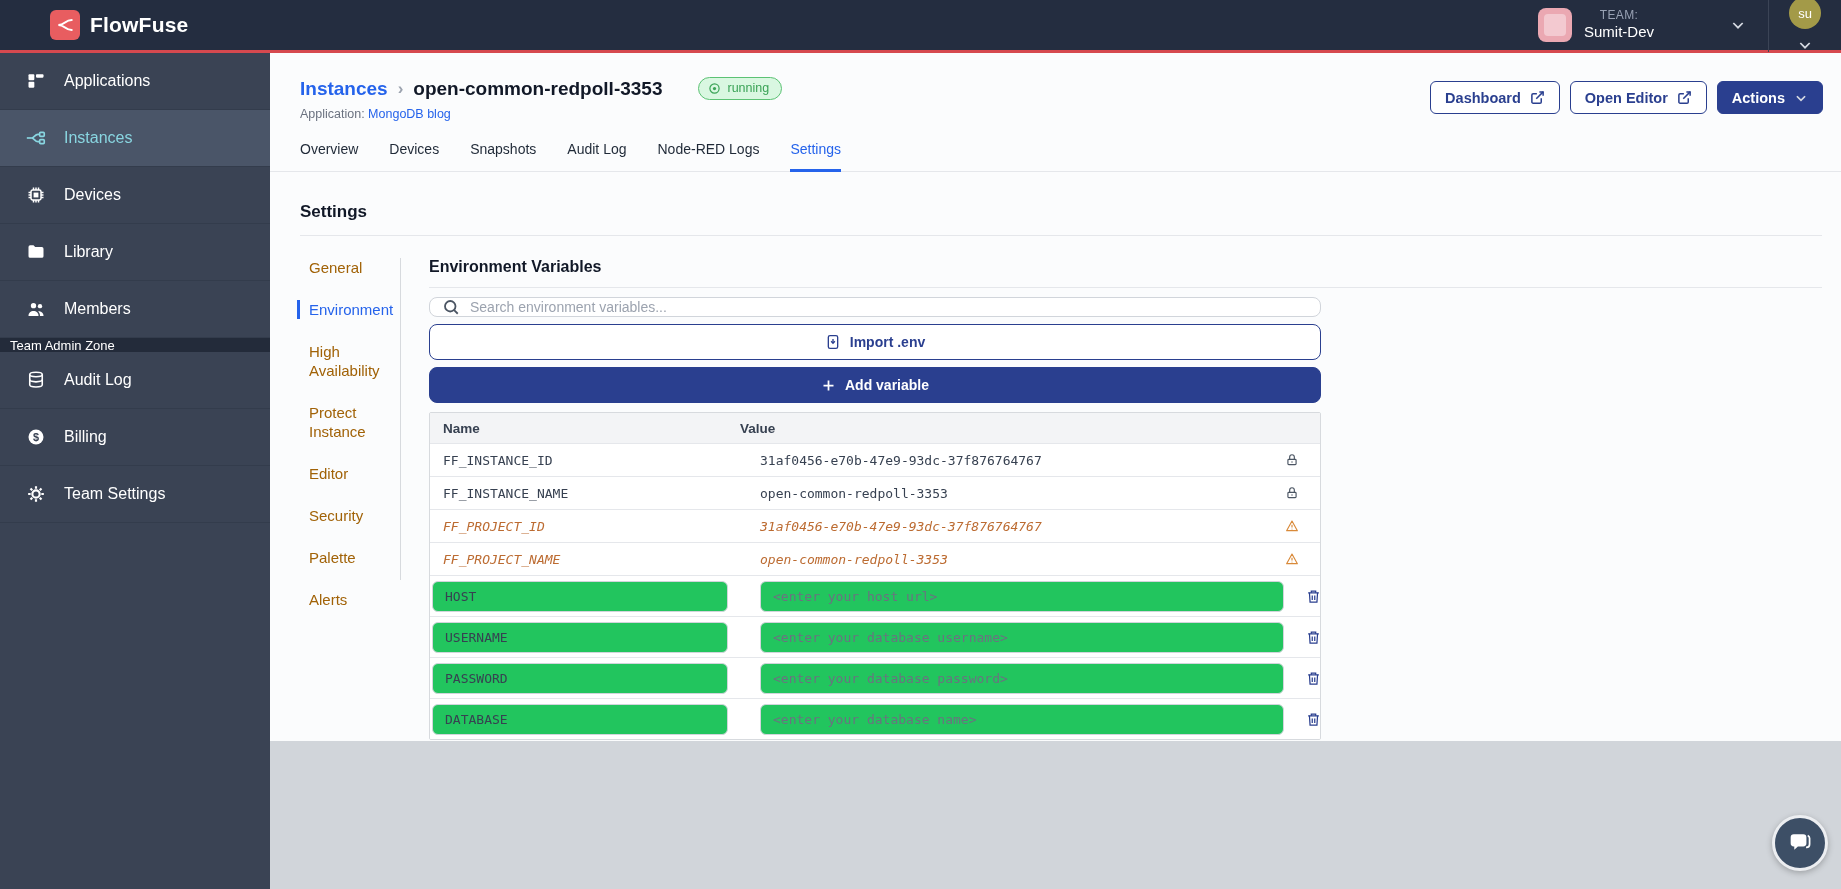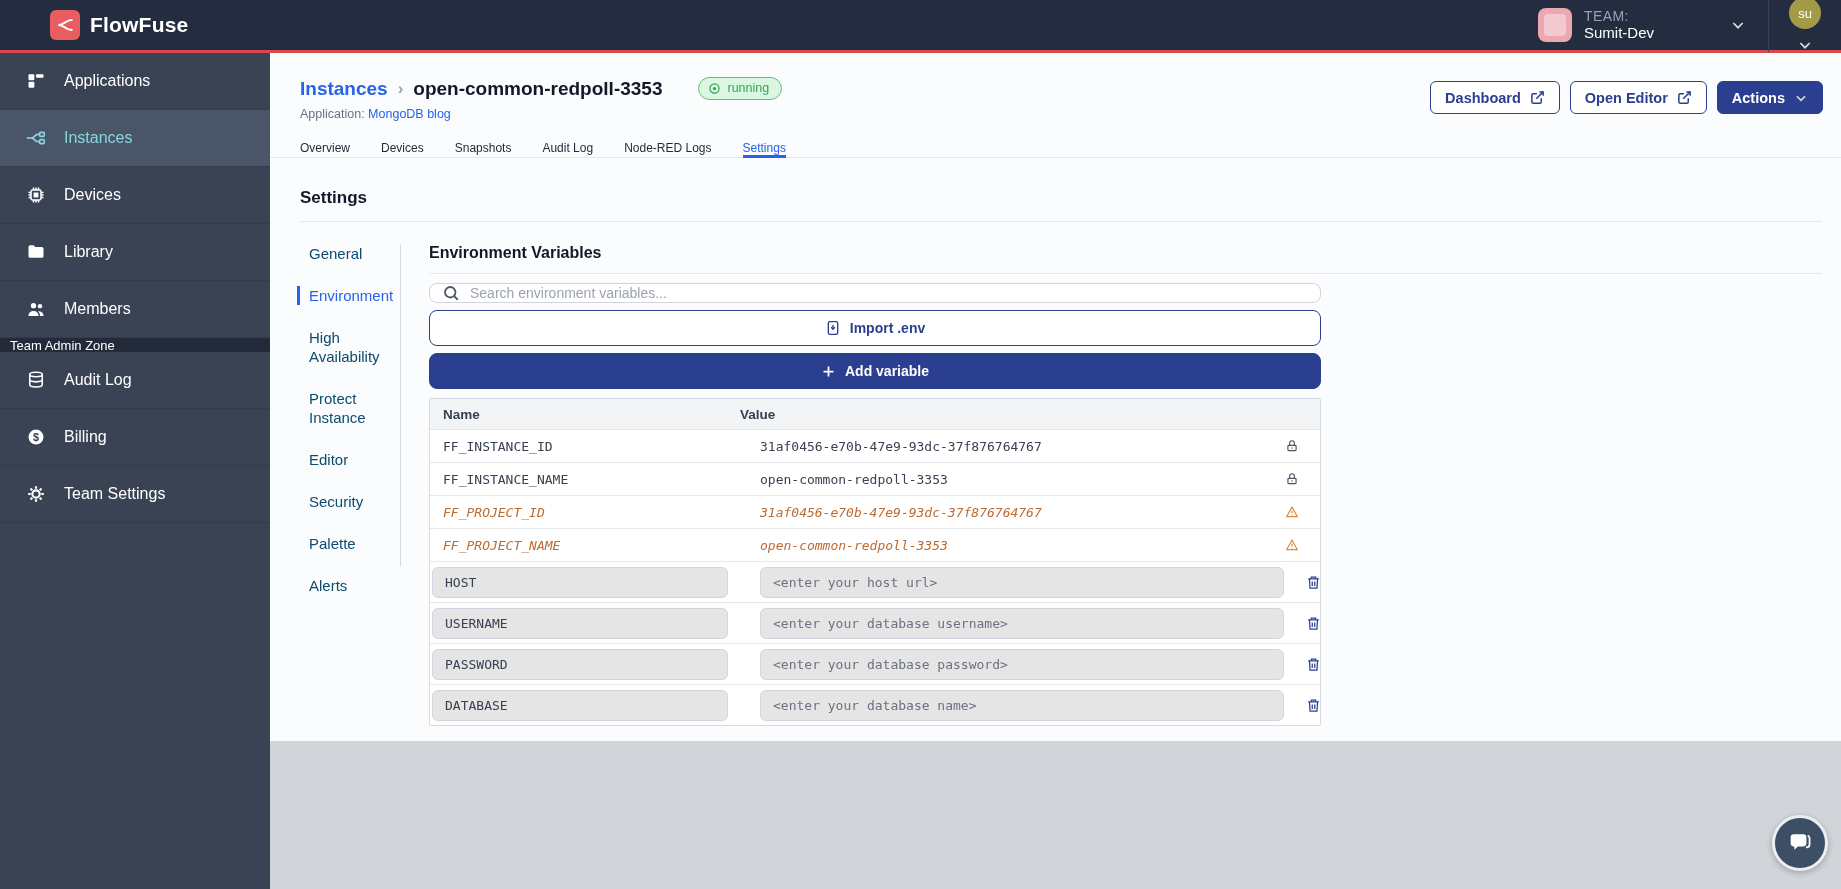--- a/index.html
+++ b/index.html
@@ -13,21 +13,21 @@
   .brand { display:flex; align-items:center; gap:10px; padding-left:14px; height:100%; cursor:pointer; }
   .logo-sq { width:30px; height:30px; border-radius:6px; background:var(--logo-red,#e85d60);
     display:flex; align-items:center; justify-content:center; }
   .brand-name { color:#fff; font-size:21px; font-weight:bold; letter-spacing:.2px; }
   .topbar-right { display:flex; align-items:center; height:100%; }
   .team-btn { display:flex; align-items:center; gap:12px; height:100%; padding:0 22px; cursor:pointer; }
   .team-tile { width:34px; height:34px; border-radius:8px; background:var(--team-tile,#eba8b2);
     position:relative; overflow:hidden; }
   .team-tile::after { content:""; position:absolute; inset:6px; border-radius:4px; background:#f3c9d0; }
   .team-meta { display:flex; flex-direction:column; line-height:1.15; }
-  .team-label { color:#98a1b3; font-size:14px; letter-spacing:.4px; }
+  .team-label { color:#98a1b3; font-size:12px; letter-spacing:.4px;text-align:center; }
   .team-name { color:#fff; font-size:15px; }
   .team-btn .chev { margin-left:64px; }
   .top-divider { width:1px; height:53px; background:#3b4456; }
   .avatar-btn { display:flex; align-items:center; gap:8px; padding:0 20px; cursor:pointer;flex-direction:column; }
   .avatar { width:32px; height:32px; border-radius:50%; background:var(--avatar,#a39a48);
     color:#fff; font-size:13px; display:flex; align-items:center; justify-content:center; }
   .chev { color:#d6dae2; display:flex; }
 
   
   .app { display:flex; height:836px; }
@@ -56,31 +56,31 @@
   .app-line a { color:var(--accent,#2563eb); text-decoration:none; cursor:pointer; }
   .head-buttons { display:flex; gap:10px; padding-top:4px; }
   .btn { display:inline-flex; align-items:center; justify-content:center; gap:9px; height:33px;
     border-radius:6px; font-size:14.5px; font-weight:bold; padding:0 14px; cursor:pointer;
     font-family:"Liberation Sans",sans-serif; }
   .btn-outline { background:#fff; border:1.5px solid var(--navy,#2a3f8f); color:var(--navy,#2a3f8f); }
   .btn-solid { background:var(--navy,#2a3f8f); border:1.5px solid var(--navy,#2a3f8f); color:#fff; }
 
   
   .tabs { margin-top:20px; padding-left:30px; display:flex; gap:31px; border-bottom:1px solid #e5e7eb; }
-  .tab { font-size:12px; color:#1f2937; padding-bottom:0; border-bottom:3px solid transparent;
+  .tab { font-size:14px; color:#1f2937; padding-bottom:12px; border-bottom:3px solid transparent;
     margin-bottom:-1px; cursor:pointer; }
   .tab.active { color:var(--accent,#2563eb); border-bottom-color:var(--accent,#2563eb); }
 
   
   .settings-wrap { padding:30px 19px 0 30px; }
   .settings-title { font-size:17px; font-weight:bold; color:#111827; }
   .hr { border-bottom:1px solid #e5e7eb; margin-top:13px; }
   .settings-body { display:flex; margin-top:22px; align-items:flex-start; }
   .subnav { width:101px; padding-left:9px; border-right:1px solid #d7dade; height:322px; flex:none; }
-  .subnav-item { font-size:15px; color:#0c4a6e; line-height:19px; margin-bottom:23px; cursor:pointer; }
+  .subnav-item { font-size:15px; color:#a16207; line-height:19px; margin-bottom:23px; cursor:pointer; }
   .subnav-item.active { color:var(--accent,#2563eb);
     border-left:3px solid var(--accent,#2563eb); margin-left:-12px; padding-left:9px; }
 
   .env-panel { flex:1; margin-left:28px; }
   .env-title { font-size:16px; font-weight:bold; color:#111827; }
   .env-hr { border-bottom:1px solid #e5e7eb; margin-top:11px; }
   .controls { margin-top:9px; width:892px; display:flex; gap:7px;flex-direction:column; }
   .search-box { flex:1; height:36px; background:#fff; border:1px solid #d1d5db; border-radius:8px;
     display:flex; align-items:center; gap:10px; padding:0 12px; }
   .search-box input { border:none; outline:none; flex:1; font-size:14px; color:#374151;
@@ -94,21 +94,21 @@
   .t-head { display:flex; align-items:center; height:30px; background:#f3f4f6;
     font-size:13.5px; font-weight:bold; color:#374151; }
   .col-name { width:310px; padding-left:13px; flex:none; }
   .col-value { flex:1; }
   .col-icon { width:56px; flex:none; display:flex; justify-content:center; }
   .t-row { display:flex; align-items:center; height:33px; border-top:1px solid #e5e7eb;
     font-family:"DejaVu Sans Mono",monospace; font-size:13px; color:#374151; background:#fff;gap:20px; }
   .t-row.warn { color:var(--warning,#bc6b31); font-style:italic; }
   .t-row.inputs { height:41px; padding-left:2px; }
   .env-input { font-family:"DejaVu Sans Mono",monospace; font-size:13px; color:#374151;
-    border:1px solid #d1d5db; border-radius:6px; height:31px; padding:0 12px; background:#e5e5e5; outline:none; }
+    border:1px solid #d1d5db; border-radius:6px; height:31px; padding:0 12px; background:#22c55e; outline:none; }
   .env-input::placeholder { color:#6b7280; }
   .in-name { width:296px; flex:none; }
   .in-value { width:524px; flex:none; margin-left:12px; }
   .t-row.inputs .col-icon { flex:1; }
   .icon-btn { background:none; border:none; cursor:pointer; display:flex; padding:2px; }
 
   .save-btn { margin-top:26px; height:28px; border-radius:13px; background:var(--navy,#2a3f8f);
     color:#fff; border:none; font-size:13.5px; font-weight:bold; padding:0 12px; cursor:pointer;
     font-family:"Liberation Sans",sans-serif; }
 

